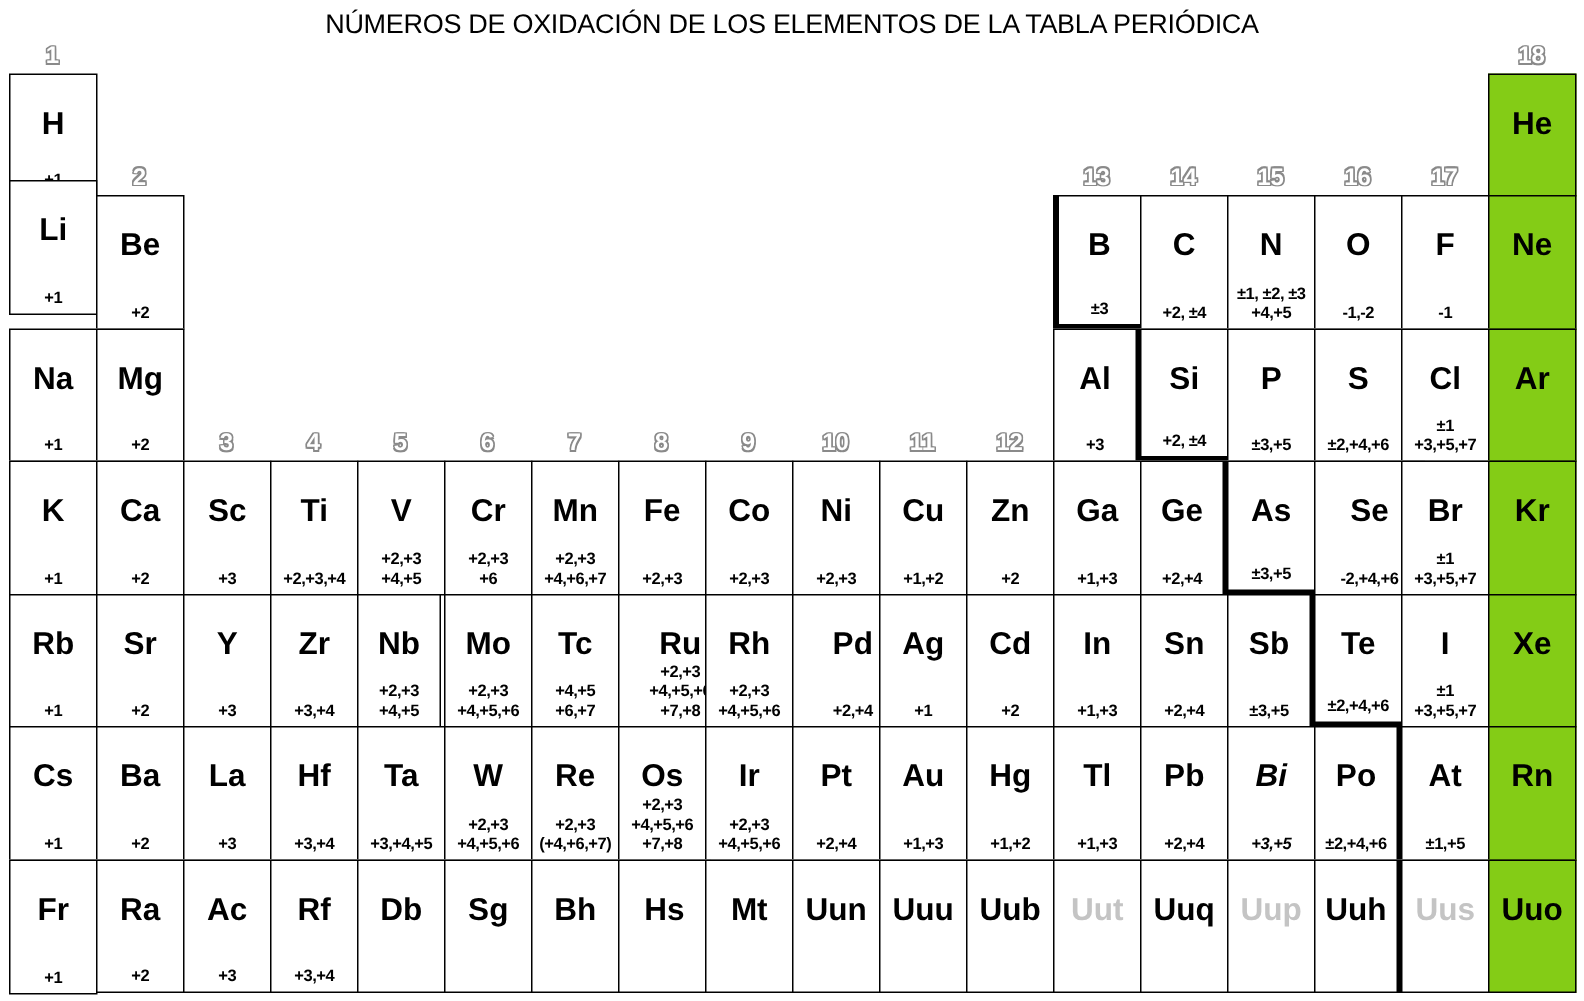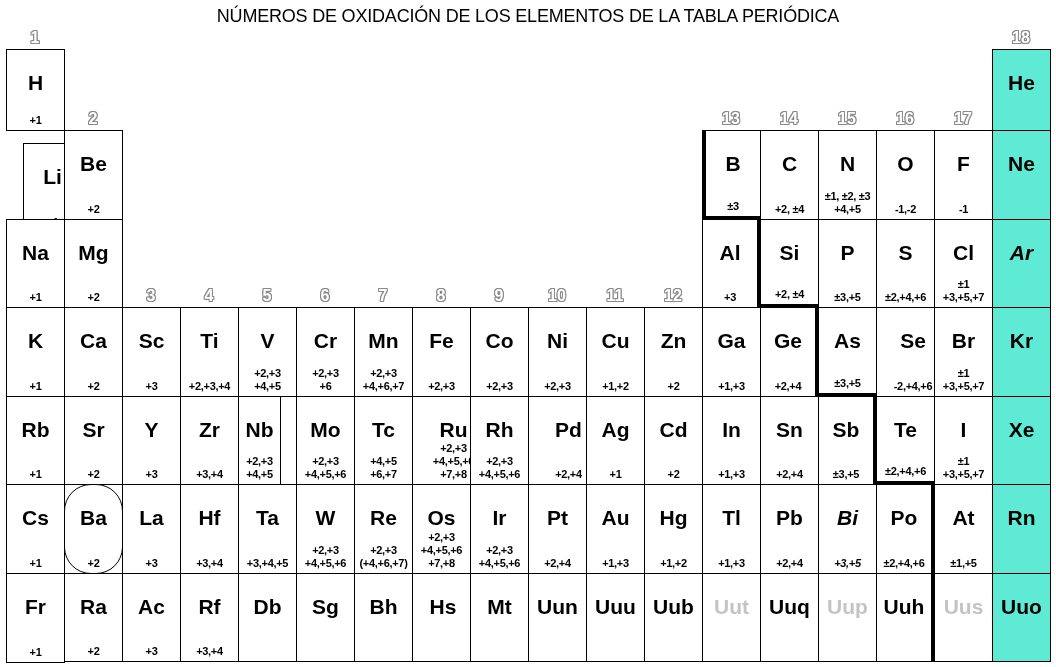--- a/index.html
+++ b/index.html
@@ -14,21 +14,21 @@
   .group-label {
     position:absolute; height:20px; line-height:20px; text-align:center;
     font-size:16px; font-weight:bold; color:#ffffff;
     text-shadow: 1px 0 0 #8a8a8a, -1px 0 0 #8a8a8a, 0 1px 0 #8a8a8a, 0 -1px 0 #8a8a8a,
                  1px 1px 0 #8a8a8a, -1px -1px 0 #8a8a8a, 1px -1px 0 #8a8a8a, -1px 1px 0 #8a8a8a;
   }
   .cell {
     position:absolute; box-sizing:border-box; border:1px solid #000;
     background:#ffffff;
   }
-  .cell.noble { background:#5eead4; }
+  .cell.noble { background:#84cc16; }
   .cell .sym {
     position:absolute; top:21px; left:0; right:0; text-align:center;
     font-size:21px; font-weight:bold; color:#000; line-height:24px;
   }
   .cell.dim .sym { color:#c4c4c4; }
   .cell .ox {
     position:absolute; bottom:3px; left:0; right:0; text-align:center;
     font-size:11px; font-weight:bold; line-height:13px; color:#000;
     letter-spacing:-0.3px; white-space:nowrap;
   }
@@ -62,21 +62,21 @@
       <div class="group-label" style="left: 992px; width: 58px; top: 28px;">18</div>
       <div class="cell" style="left: 6px; top: 49px; width: 59px; height: 82px;">
         <div class="sym">H</div>
         <div class="ox">
           <div>+1</div>
         </div>
       </div>
       <div class="cell noble" style="left: 992px; top: 49px; width: 59px; height: 82px;">
         <div class="sym">He</div>
       </div>
-      <div class="cell" style="left: 6px; top: 143px; width: 59px; height: 89.5px; margin-left: 17px;">
+      <div class="cell" style="left: 6px; top: 120px; width: 59px; height: 89.5px;">
         <div class="sym">Li</div>
         <div class="ox">
           <div>+1</div>
         </div>
       </div>
       <div class="cell" style="left: 64px; top: 130px; width: 59px; height: 89.5px;">
         <div class="sym">Be</div>
         <div class="ox">
           <div>+2</div>
         </div>
@@ -151,21 +151,21 @@
           <div>±2,+4,+6</div>
         </div>
       </div>
       <div class="cell" style="left: 934px; top: 218.5px; width: 59px; height: 89.5px;">
         <div class="sym">Cl</div>
         <div class="ox">
           <div>±1</div>
           <div>+3,+5,+7</div>
         </div>
       </div>
-      <div class="cell noble" style="left: 992px; top: 218.5px; width: 59px; height: 89.5px; font-style: italic;">
+      <div class="cell noble" style="left: 992px; top: 218.5px; width: 59px; height: 89.5px;">
         <div class="sym">Ar</div>
       </div>
       <div class="cell" style="left: 6px; top: 307px; width: 59px; height: 89.5px;">
         <div class="sym">K</div>
         <div class="ox">
           <div>+1</div>
         </div>
       </div>
       <div class="cell" style="left: 64px; top: 307px; width: 59px; height: 89.5px;">
         <div class="sym">Ca</div>
@@ -287,21 +287,21 @@
         <div class="ox">
           <div>+3</div>
         </div>
       </div>
       <div class="cell" style="left: 180px; top: 395.5px; width: 59px; height: 89.5px;">
         <div class="sym">Zr</div>
         <div class="ox">
           <div>+3,+4</div>
         </div>
       </div>
-      <div class="cell" style="left: 238px; top: 395.5px; width: 43px; height: 89.5px;">
+      <div class="cell" style="left: 238px; top: 395.5px; width: 56px; height: 89.5px;">
         <div class="sym">Nb</div>
         <div class="ox">
           <div>+2,+3</div>
           <div>+4,+5</div>
         </div>
       </div>
       <div class="cell" style="left: 296px; top: 395.5px; width: 59px; height: 89.5px;">
         <div class="sym">Mo</div>
         <div class="ox">
           <div>+2,+3</div>
@@ -381,21 +381,21 @@
       </div>
       <div class="cell noble" style="left: 992px; top: 395.5px; width: 59px; height: 89.5px;">
         <div class="sym">Xe</div>
       </div>
       <div class="cell" style="left: 6px; top: 484px; width: 59px; height: 89.5px;">
         <div class="sym">Cs</div>
         <div class="ox">
           <div>+1</div>
         </div>
       </div>
-      <div class="cell" style="left: 64px; top: 484px; width: 59px; height: 89.5px; border-radius: 27px;">
+      <div class="cell" style="left: 64px; top: 484px; width: 59px; height: 89.5px;">
         <div class="sym">Ba</div>
         <div class="ox">
           <div>+2</div>
         </div>
       </div>
       <div class="cell" style="left: 122px; top: 484px; width: 59px; height: 89.5px;">
         <div class="sym">La</div>
         <div class="ox">
           <div>+3</div>
         </div>

